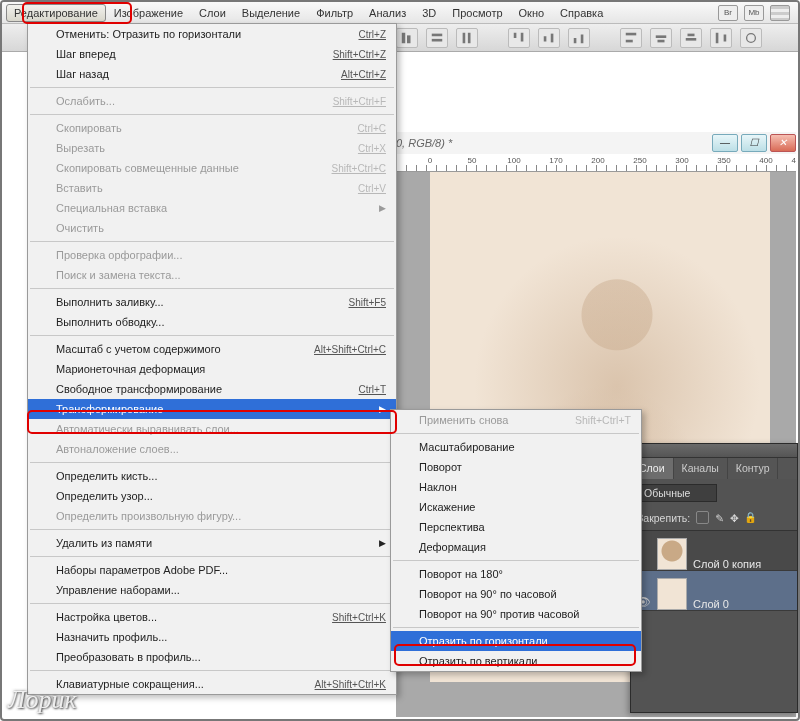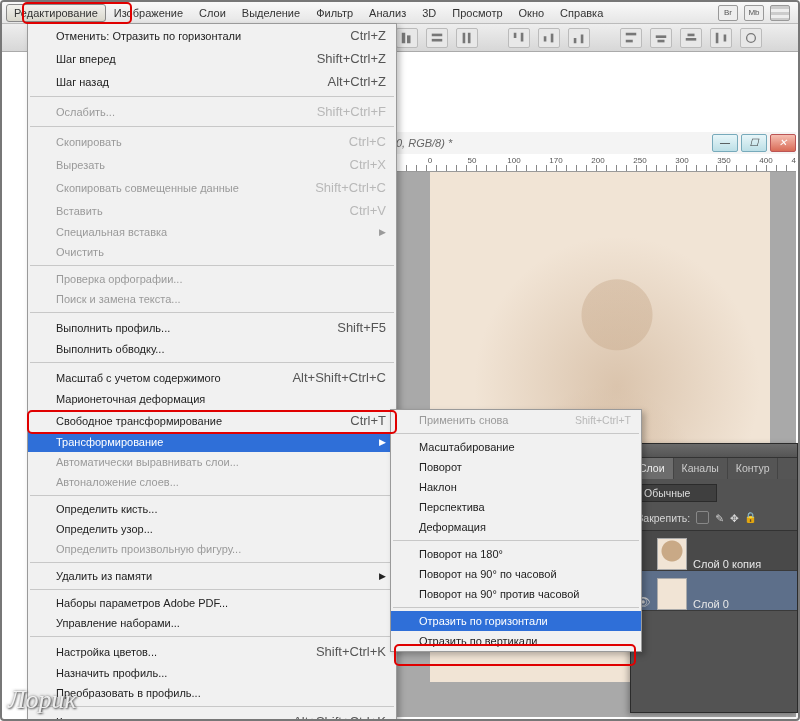--- a/index.html
+++ b/index.html
@@ -163,21 +163,21 @@
   .dropdown .row {
     display: flex;
     align-items: center;
     padding: 4px 10px 4px 28px;
     color: #222;
     cursor: default;
     position: relative;
   }
   .dropdown .row.disabled { color: #9a9a9a; }
   .dropdown .row .label { flex: 1; }
-  .dropdown .row .sc { color: #555; font-size: 13px; }
+  .dropdown .row .sc { color: #555; font-size: 10px; text-decoration: underline; }
   .dropdown .row.disabled .sc { color: #b8b8b8; }
   .dropdown .row.selected {
     background: #2f6fd8;
     color: #fff;
     justify-content: center;
   }
   .dropdown .row .arrow {
     margin-left: 6px;
     font-size: 9px;
   }
@@ -472,21 +472,21 @@
     </div>
     <div class="sep"></div>
     <div class="row disabled">
       <span class="label">Проверка орфографии...</span>
     </div>
     <div class="row disabled">
       <span class="label">Поиск и замена текста...</span>
     </div>
     <div class="sep"></div>
     <div class="row">
-      <span class="label">Выполнить профиль...</span>
+      <span class="label">Выполнить заливку...</span>
       <span class="sc">Shift+F5</span>
     </div>
     <div class="row">
       <span class="label">Выполнить обводку...</span>
     </div>
     <div class="sep"></div>
     <div class="row">
       <span class="label">Масштаб с учетом содержимого</span>
       <span class="sc">Alt+Shift+Ctrl+C</span>
     </div>
@@ -556,20 +556,23 @@
     </div>
     <div class="sep"></div>
     <div class="row">
       <span class="label">Масштабирование</span>
     </div>
     <div class="row">
       <span class="label">Поворот</span>
     </div>
     <div class="row">
       <span class="label">Наклон</span>
+    </div>
+    <div class="row">
+      <span class="label">Искажение</span>
     </div>
     <div class="row">
       <span class="label">Перспектива</span>
     </div>
     <div class="row">
       <span class="label">Деформация</span>
     </div>
     <div class="sep"></div>
     <div class="row">
       <span class="label">Поворот на 180°</span>

